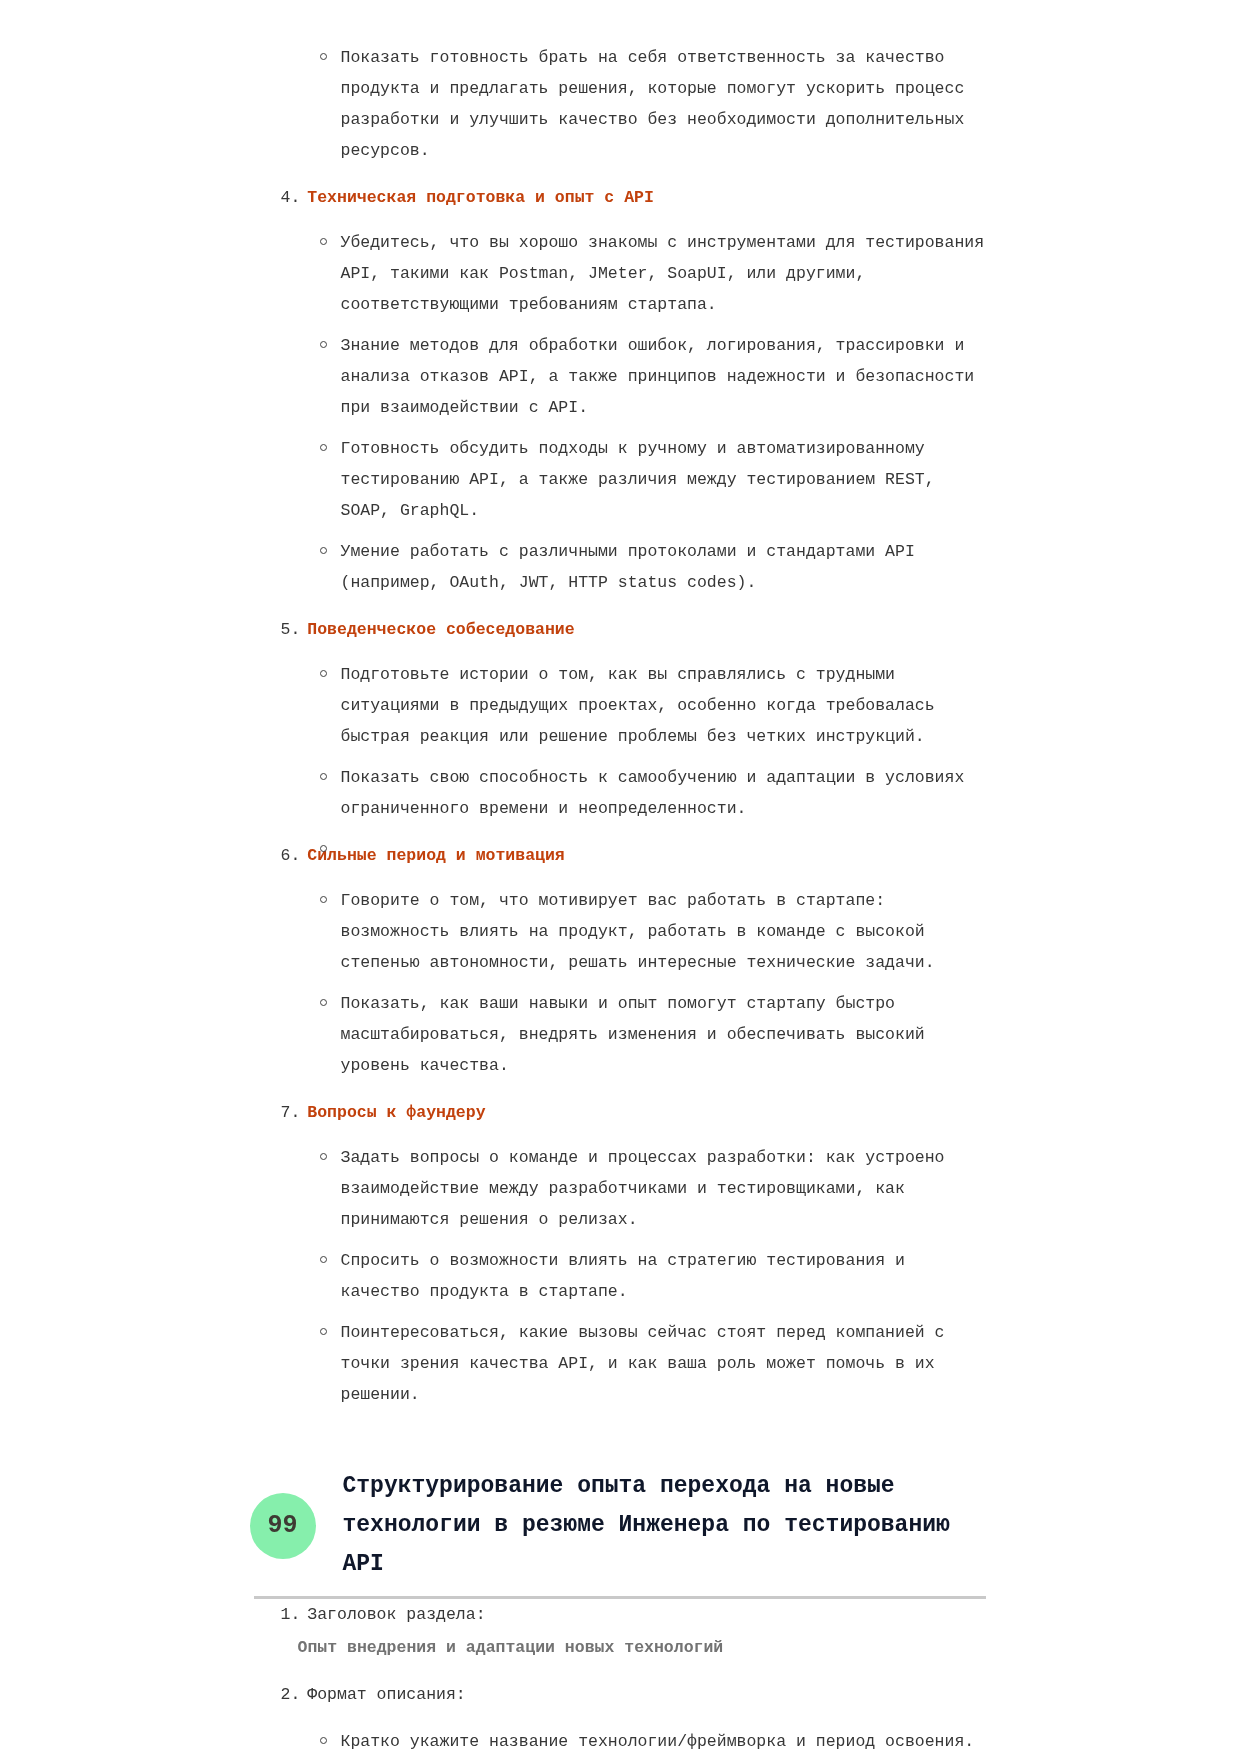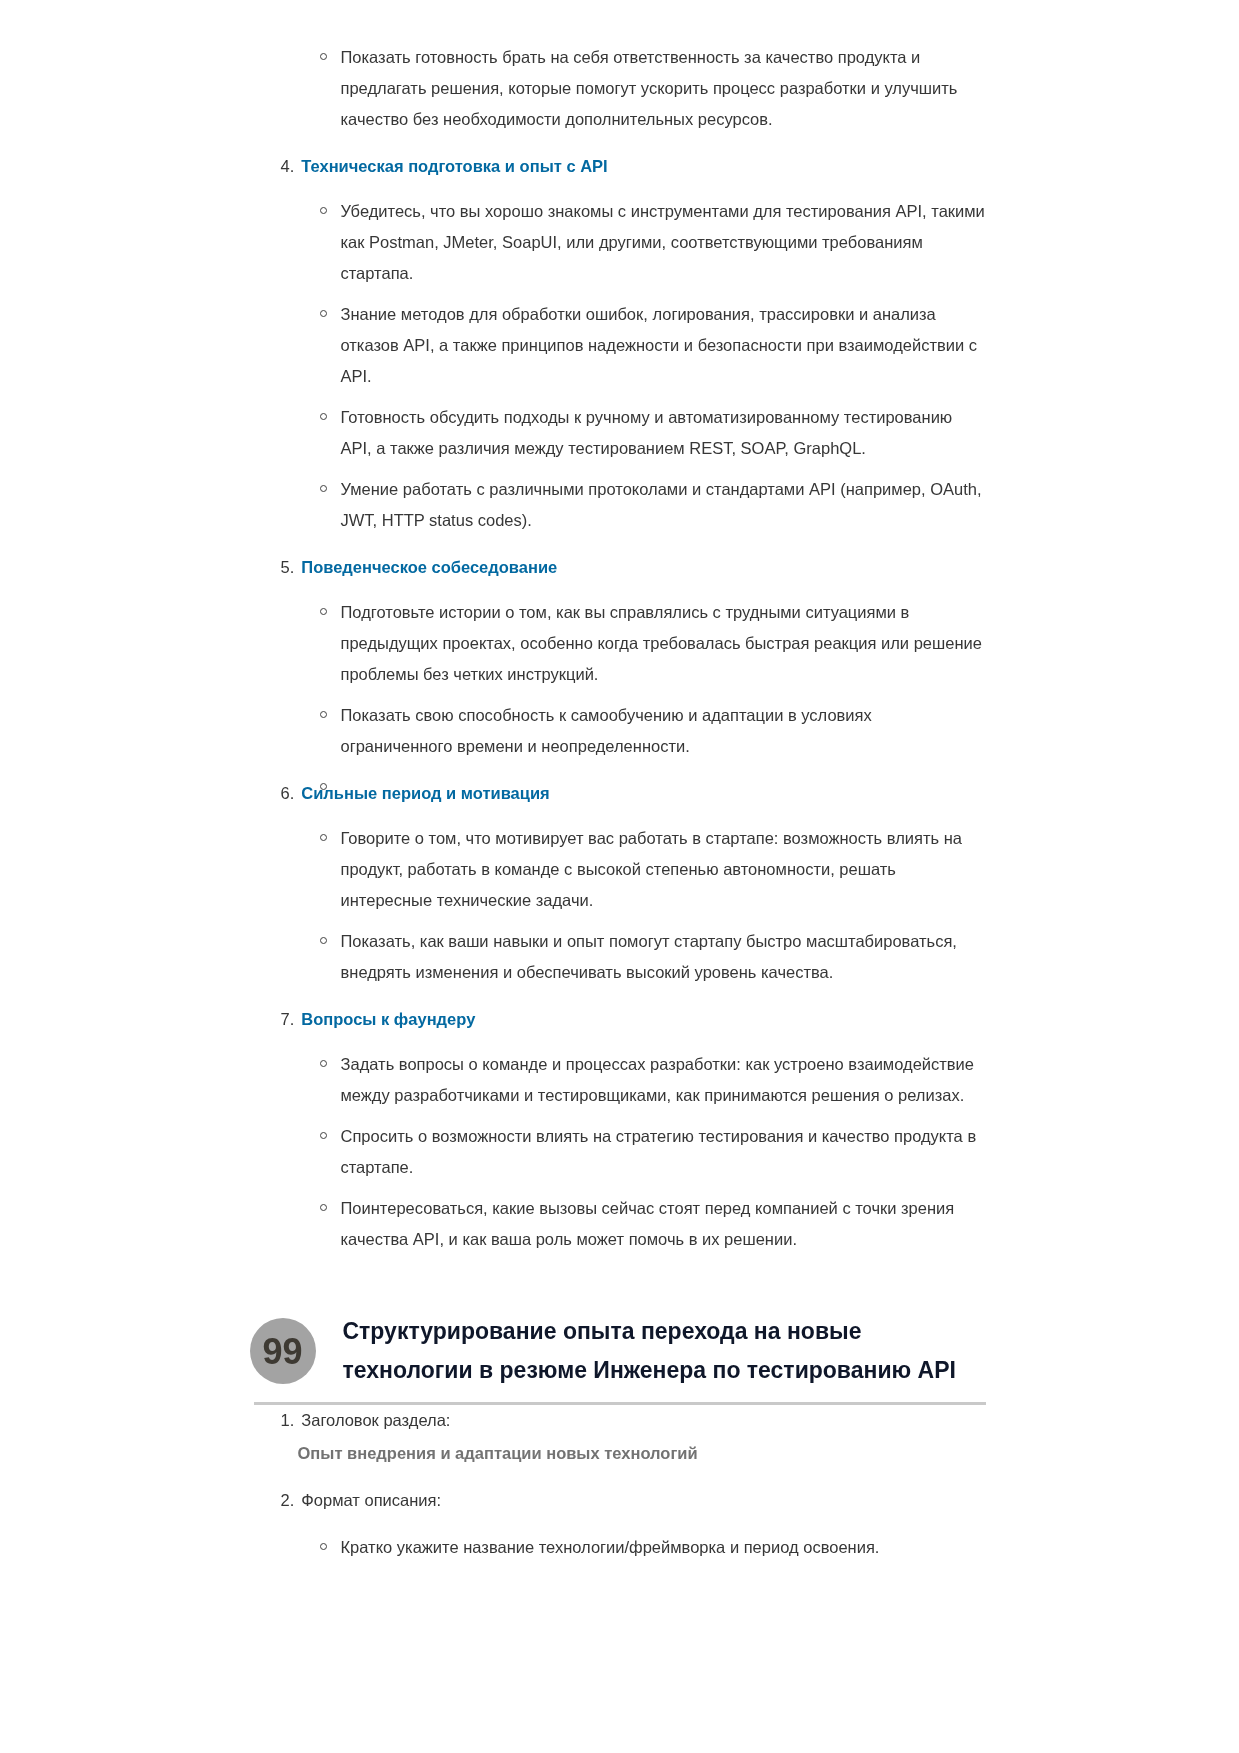--- a/index.html
+++ b/index.html
@@ -2,21 +2,21 @@
 <html lang="ru"><head>
 <meta charset="utf-8">
 <style>
   html, body { margin: 0; padding: 0; background: #ffffff; }
   .page {
     position: relative;
     width: 1239px;
     height: 1753px;
     background: #ffffff;
     overflow: hidden;
-    font-family: Liberation Sans, sans-serif;
+    font-family: Liberation Mono, monospace;
     color: #373737;
     box-sizing: border-box;
   }
   .content {
     width: 732px;
     margin: 0 auto;
     padding-top: 42px;
     font-size: 16.5px;
     line-height: 31px;
   }
@@ -33,37 +33,37 @@
     height: 7px;
     border: 1.7px solid #424242;
     border-radius: 50%;
     box-sizing: border-box;
     display: inline-block;
   }
 
   
   .sec-h { padding-left: 27px; margin: 0 0 14px 0; font-size: 16.5px; line-height: 31px; }
   .sec-h .num { color: #373737; margin-right: 7px; }
-  .sec-h strong { color: #0369a1; font-weight: bold; }
+  .sec-h strong { color: #c2410c; font-weight: bold; }
 
   
   .chapter {
     display: flex;
     align-items: center;
     margin-top: 57px;
   }
   .badge {
     flex: 0 0 auto;
     width: 66px;
     height: 66px;
     margin-left: -4px;
     border-radius: 50%;
-    background: #a3a3a3;
+    background: #86efac;
     color: #3e3a33;
-    font-size: 36px;
+    font-size: 25px;
     font-weight: bold;
     display: flex;
     align-items: center;
     justify-content: center;
   }
   .chapter-title {
     margin: 0 0 0 27px;
     max-width: 640px;
     font-size: 23px;
     line-height: 39px;

